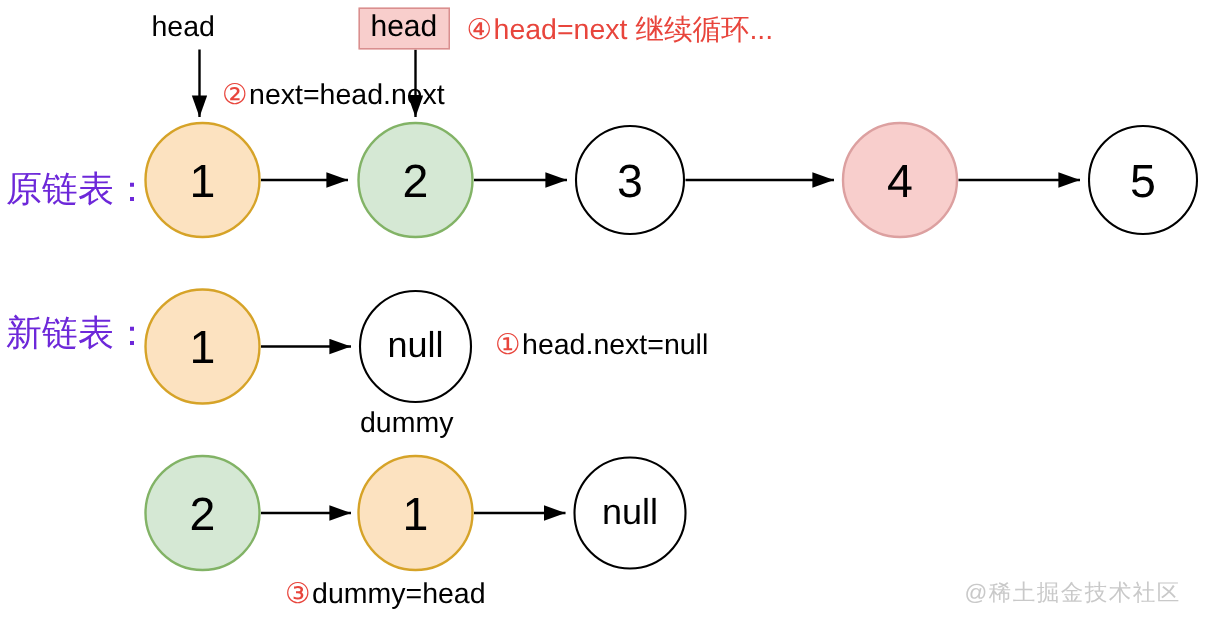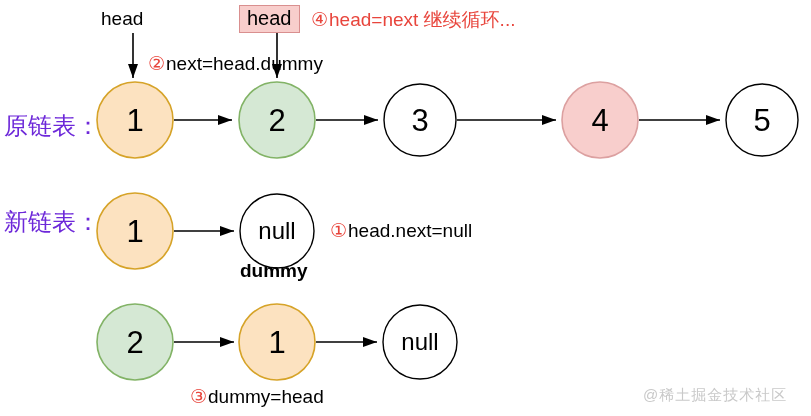--- a/index.html
+++ b/index.html
@@ -138,29 +138,29 @@
 
   <div class="abs head-box" style="left:239px; top:5px;">head</div>
 
   <div class="abs annotation red-all" style="left:311px; top:7px;">
     <span class="step-num">④</span>
     <span>head=next  继续循环...</span>
   </div>
 
   <div class="abs annotation" style="left:148px; top:52px;">
     <span class="step-num">②</span>
-    <span>next=head.dummy</span>
+    <span>next=head.next</span>
   </div>
 
   <div class="abs row-label" style="left:4px; top:206px;">新链表：</div>
 
   <div class="node-label" style="left:97px; top:193px; width:76px; height:76px;">1</div>
   <div class="node-label null-text" style="left:239px; top:194px; width:76px; height:74px;">null</div>
 
-  <div class="abs plain-label" style="left:240px; top:260px;font-weight:bold;">dummy</div>
+  <div class="abs plain-label" style="left:240px; top:272px;">dummy</div>
 
   <div class="abs annotation" style="left:330px; top:219px;">
     <span class="step-num">①</span>
     <span>head.next=null</span>
   </div>
 
   <div class="node-label" style="left:97px; top:304px; width:76px; height:76px;">2</div>
   <div class="node-label" style="left:239px; top:304px; width:76px; height:76px;">1</div>
   <div class="node-label null-text" style="left:383px; top:305px; width:74px; height:74px;">null</div>
 

